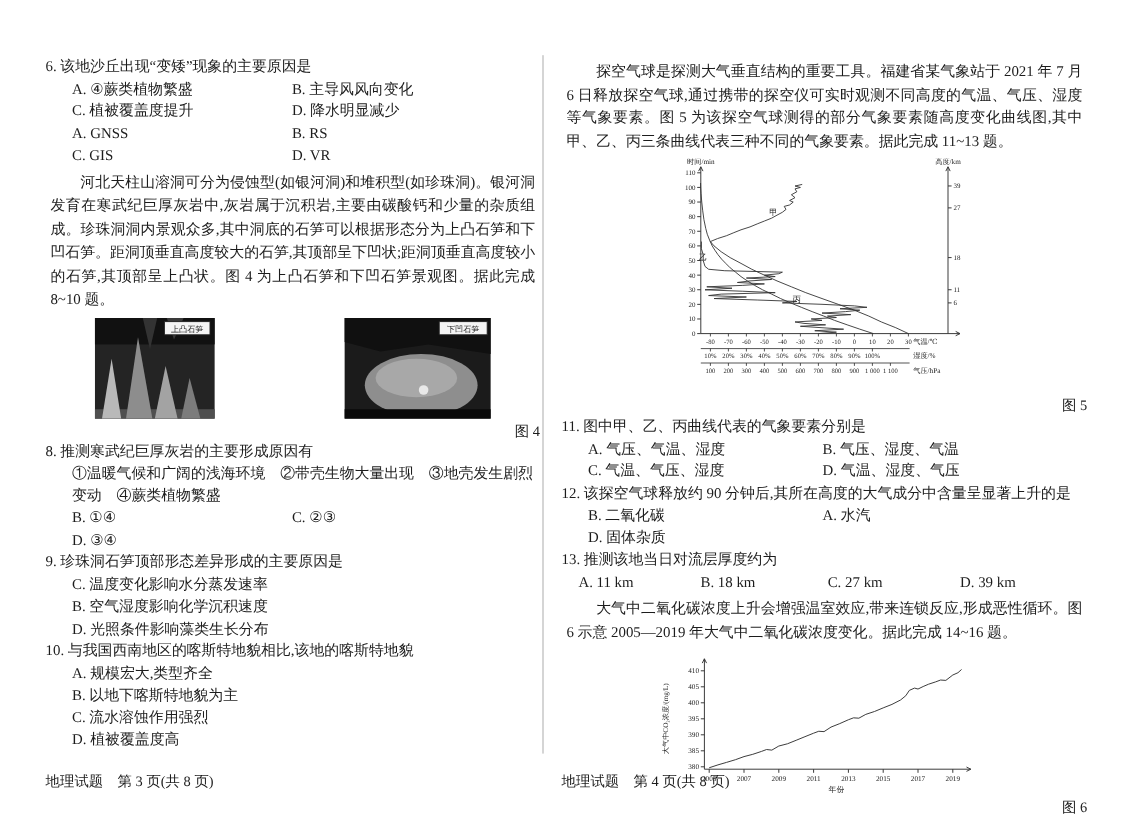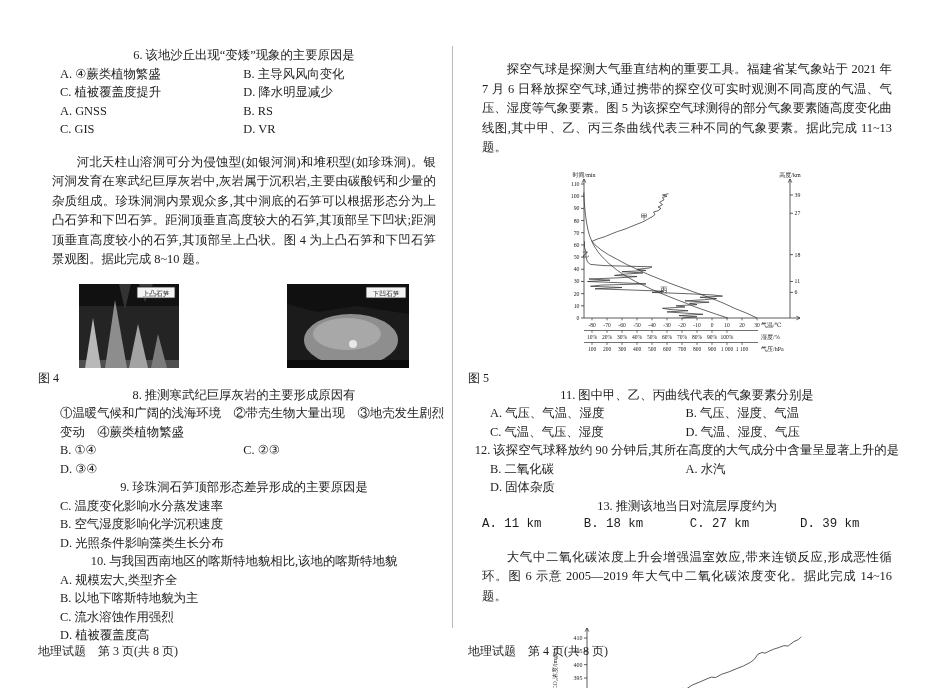--- a/index.html
+++ b/index.html
@@ -5,31 +5,31 @@
   html,body{margin:0;padding:0;}
   body{
     width:950px;height:688px;background:#ffffff;position:relative;
     font-family:"Liberation Serif","DejaVu Serif",serif;color:#1c1c1c;
     font-size:12.4px;
   }
   .col{position:absolute;top:46px;}
   .col-left{left:38px;width:412px;}
   .col-right{left:468px;width:438px;}
   .divider{position:absolute;left:452px;top:46px;width:1px;height:582px;background:#b9b9b9;}
-  .stem{line-height:18.5px;text-align:center;}
+  .stem{line-height:18.5px;}
   .qnum{margin-right:3px;}
   .opts{padding-left:22px;}
   .opts .opt{display:block;line-height:18.5px;}
   .opts.two{display:grid;grid-template-columns:47% 53%;}
-  .opts.four{display:grid;grid-template-columns:24% 25% 26% 25%;padding-left:14px;font-family:Liberation Mono, monospace;}
-  .intro{text-indent:2em;text-align:justify;line-height:19.5px;margin:14px;}
+  .opts.four{display:grid;grid-template-columns:24% 25% 26% 25%;padding-left:14px;}
+  .intro{text-indent:2em;text-align:justify;line-height:19.5px;margin:4px;}
   .items{padding-left:22px;line-height:18.5px;}
   .figure{text-align:center;}
   .fig-photos{display:flex;justify-content:center;gap:26px;margin-top:5px;}
-  .fig-caption{text-align:left;font-size:12px;line-height:16px;margin-top:2px;}
+  .fig-caption{text-align:right;font-size:12px;line-height:16px;margin-top:2px;}
   .footer{position:absolute;top:643px;text-align:left;font-size:12px;}
   .footer-left{left:38px;width:412px;}
   .footer-right{left:468px;width:438px;}
   svg{display:block;margin:0 auto;}
   svg text{font-family:"Liberation Serif","DejaVu Serif",serif;fill:#222;}
 </style>
 </head>
 <body>
 
 <div class="divider"></div>

